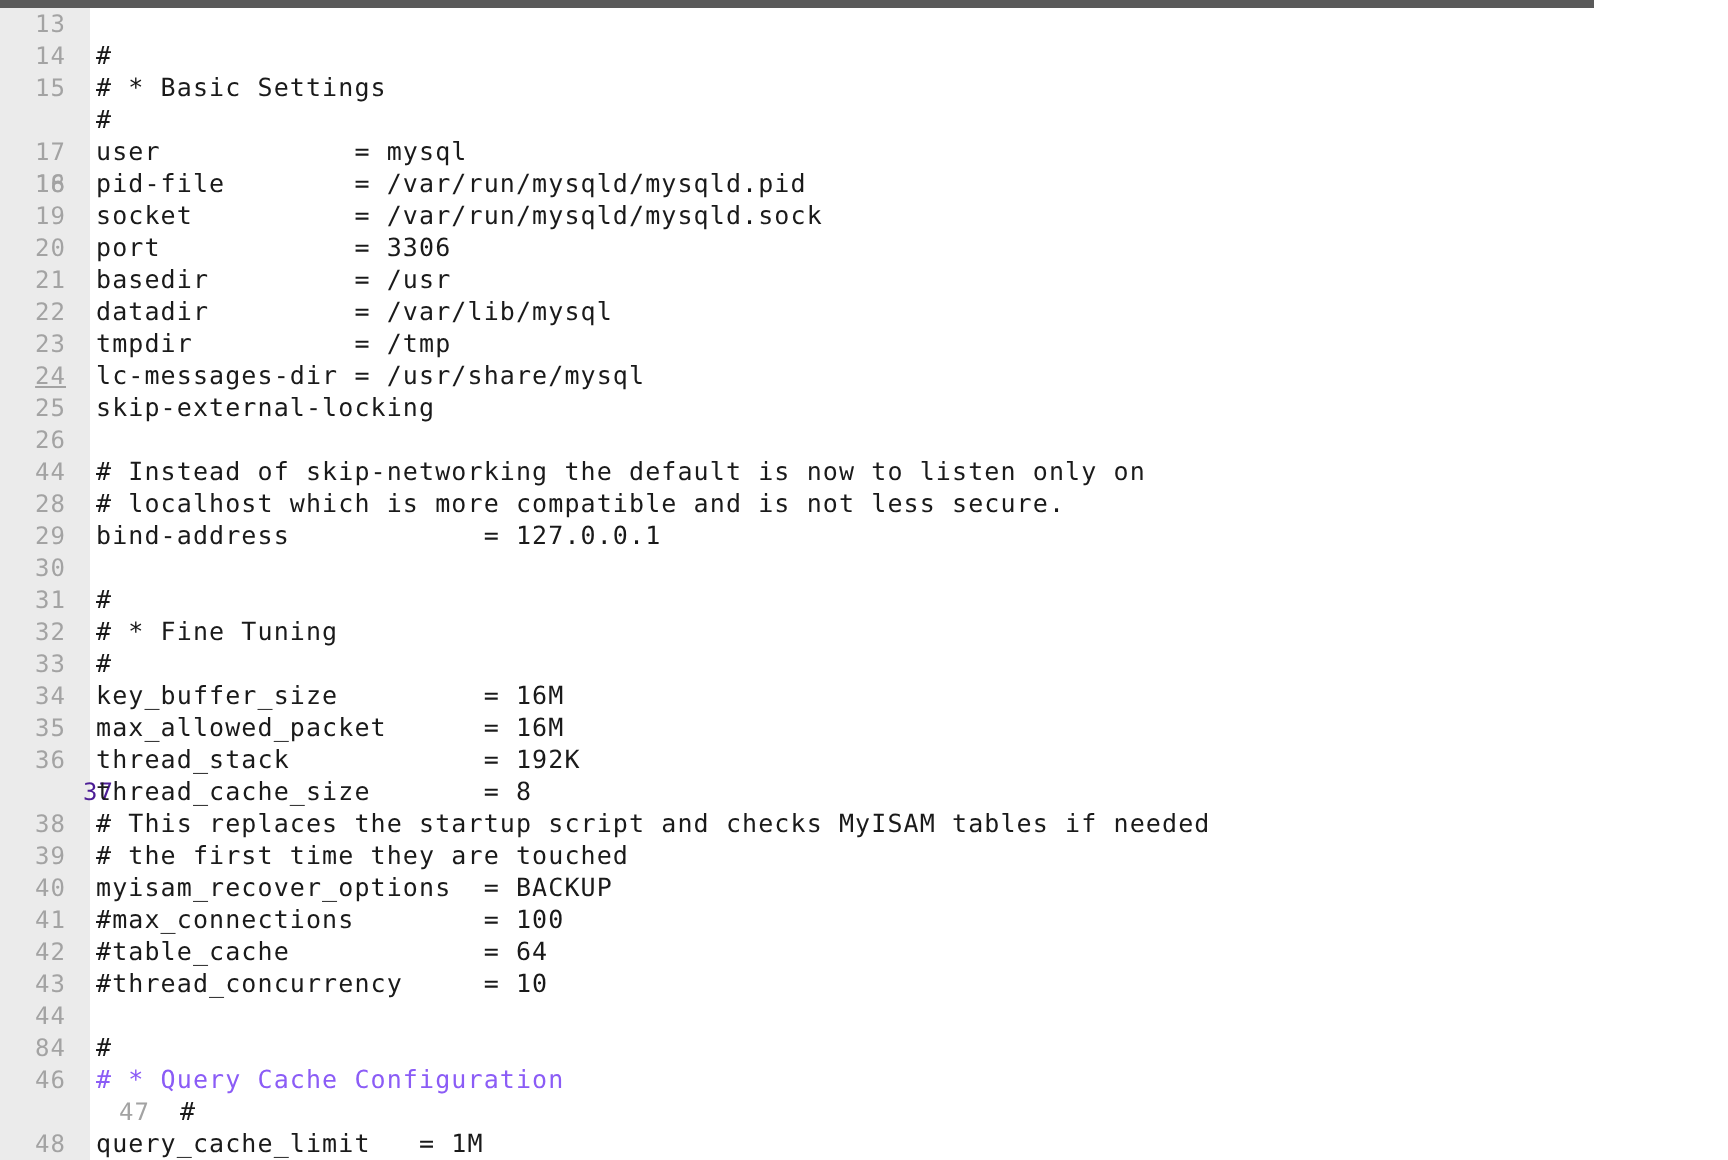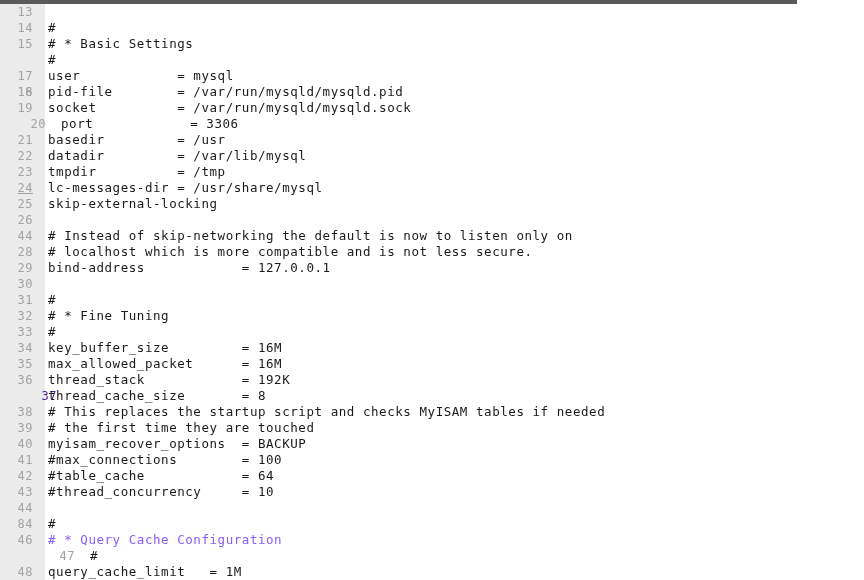--- a/index.html
+++ b/index.html
@@ -93,21 +93,21 @@
 <div id="editor" style="background: rgb(255, 255, 255);">
   <div id="gutter-bg" style="background: rgb(235, 235, 235);"></div>
   <div id="code-area">
       <div class="code-line" style="height: 16px; line-height: 16px;"><span class="ln" style="color: rgb(163, 163, 163);">13</span><span class="src" style="color: rgb(26, 26, 26);"></span></div>
       <div class="code-line" style="height: 16px; line-height: 16px;"><span class="ln" style="color: rgb(163, 163, 163);">14</span><span class="src" style="color: rgb(26, 26, 26);">#</span></div>
       <div class="code-line" style="height: 16px; line-height: 16px;"><span class="ln" style="color: rgb(163, 163, 163);">15</span><span class="src" style="color: rgb(26, 26, 26);"># * Basic Settings</span></div>
       <div class="code-line" style="height: 16px; line-height: 16px;"><span class="ln" style="color: rgb(163, 163, 163); margin-top: 32px;">16</span><span class="src" style="color: rgb(26, 26, 26);">#</span></div>
       <div class="code-line" style="height: 16px; line-height: 16px;"><span class="ln" style="color: rgb(163, 163, 163);">17</span><span class="src" style="color: rgb(26, 26, 26);">user            = mysql</span></div>
       <div class="code-line" style="height: 16px; line-height: 16px;"><span class="ln" style="color: rgb(163, 163, 163);">18</span><span class="src" style="color: rgb(26, 26, 26);">pid-file        = /var/run/mysqld/mysqld.pid</span></div>
       <div class="code-line" style="height: 16px; line-height: 16px;"><span class="ln" style="color: rgb(163, 163, 163);">19</span><span class="src" style="color: rgb(26, 26, 26);">socket          = /var/run/mysqld/mysqld.sock</span></div>
-      <div class="code-line" style="height: 16px; line-height: 16px; margin-left: 13px;"><span class="ln" style="color: rgb(163, 163, 163);">20</span><span class="src" style="color: rgb(26, 26, 26);">port            = 3306</span></div>
+      <div class="code-line" style="height: 16px; line-height: 16px;"><span class="ln" style="color: rgb(163, 163, 163);">20</span><span class="src" style="color: rgb(26, 26, 26);">port            = 3306</span></div>
       <div class="code-line" style="height: 16px; line-height: 16px;"><span class="ln" style="color: rgb(163, 163, 163);">21</span><span class="src" style="color: rgb(26, 26, 26);">basedir         = /usr</span></div>
       <div class="code-line" style="height: 16px; line-height: 16px;"><span class="ln" style="color: rgb(163, 163, 163);">22</span><span class="src" style="color: rgb(26, 26, 26);">datadir         = /var/lib/mysql</span></div>
       <div class="code-line" style="height: 16px; line-height: 16px;"><span class="ln" style="color: rgb(163, 163, 163);">23</span><span class="src" style="color: rgb(26, 26, 26);">tmpdir          = /tmp</span></div>
       <div class="code-line" style="height: 16px; line-height: 16px;"><span class="ln" style="color: rgb(163, 163, 163); text-decoration: underline;">24</span><span class="src" style="color: rgb(26, 26, 26);">lc-messages-dir = /usr/share/mysql</span></div>
       <div class="code-line" style="height: 16px; line-height: 16px;"><span class="ln" style="color: rgb(163, 163, 163);">25</span><span class="src" style="color: rgb(26, 26, 26);">skip-external-locking</span></div>
       <div class="code-line" style="height: 16px; line-height: 16px;"><span class="ln" style="color: rgb(163, 163, 163);">26</span><span class="src" style="color: rgb(26, 26, 26);"></span></div>
       <div class="code-line" style="height: 16px; line-height: 16px;"><span class="ln" style="color: rgb(163, 163, 163);">44</span><span class="src" style="color: rgb(26, 26, 26);"># Instead of skip-networking the default is now to listen only on</span></div>
       <div class="code-line" style="height: 16px; line-height: 16px;"><span class="ln" style="color: rgb(163, 163, 163);">28</span><span class="src" style="color: rgb(26, 26, 26);"># localhost which is more compatible and is not less secure.</span></div>
       <div class="code-line" style="height: 16px; line-height: 16px;"><span class="ln" style="color: rgb(163, 163, 163);">29</span><span class="src" style="color: rgb(26, 26, 26);">bind-address            = 127.0.0.1</span></div>
       <div class="code-line" style="height: 16px; line-height: 16px;"><span class="ln" style="color: rgb(163, 163, 163);">30</span><span class="src" style="color: rgb(26, 26, 26);"></span></div>

